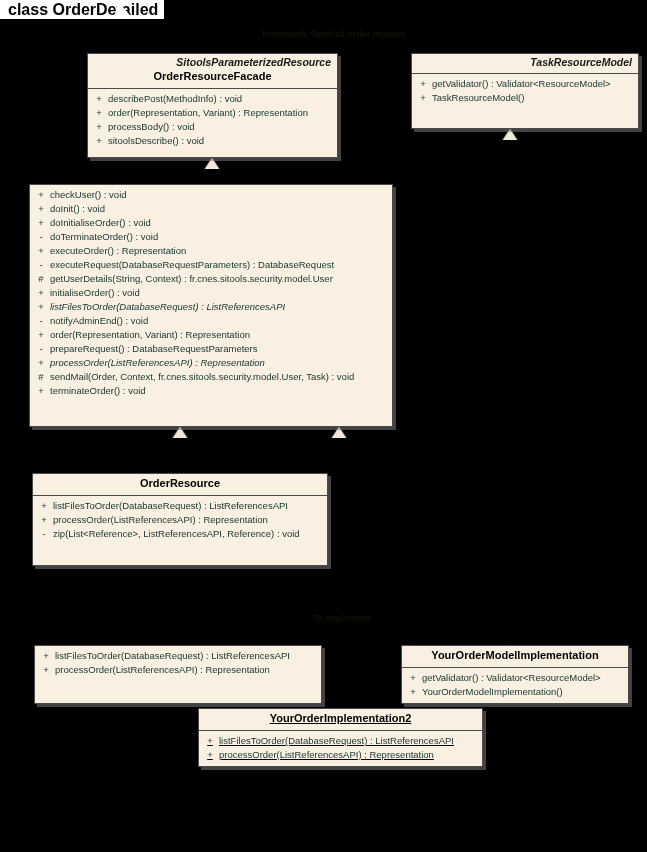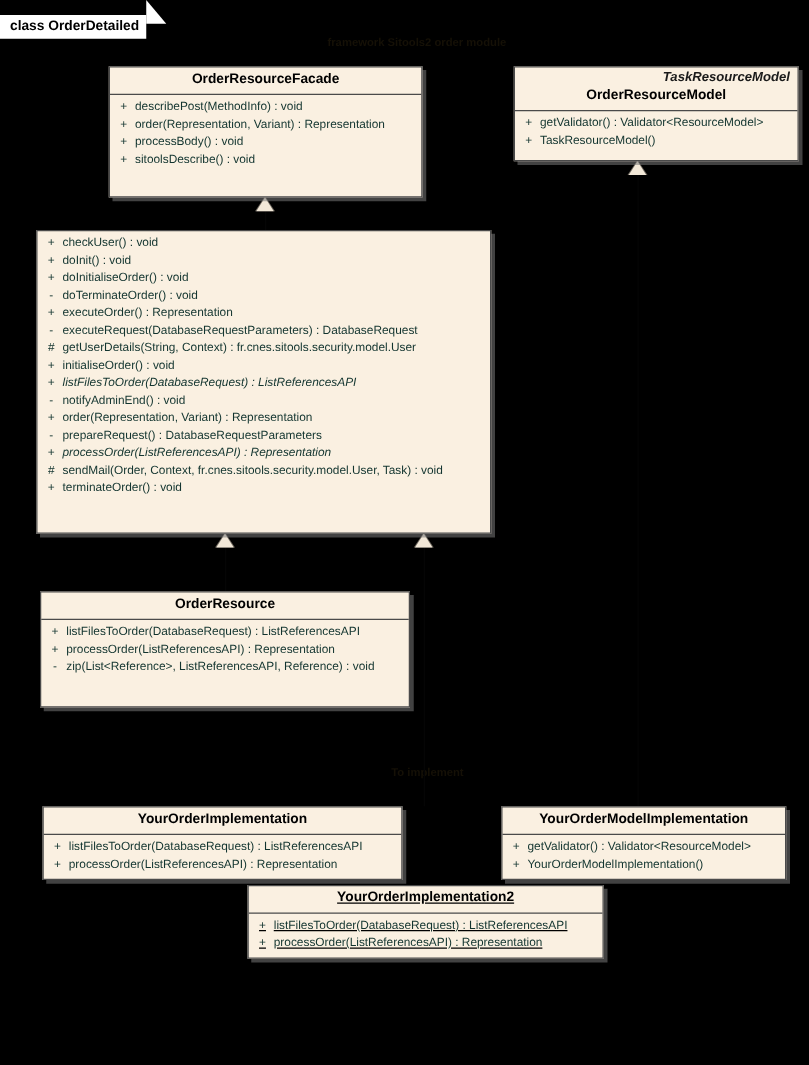--- a/index.html
+++ b/index.html
@@ -18,27 +18,26 @@
   }
 
   
   .diagram-tab {
     position: absolute;
     left: 0;
     top: 0;
     height: 19px;
     background: #ffffff;
     color: #000000;
-    font-size: 11px;
+    font-size: 16px;
     font-weight: bold;
     line-height: 19px;
     padding: 0 6px 0 8px;
     white-space: nowrap;
     z-index: 40;
-    margin-top: 12px;
   }
   .diagram-tab-corner {
     position: absolute;
     top: 0;
     height: 0;
     width: 0;
     border-style: solid;
     border-width: 19px 0 0 16px;
     border-color: transparent transparent transparent #ffffff;
     z-index: 40;
@@ -162,20 +161,21 @@
     <div class="conn-line" style="left: 339px; top: 438px; width: 1px; height: 207px;"></div>
     <div class="gen-arrow-outline" style="left: 331px; top: 426px;"></div>
     <div class="gen-arrow" style="left: 332px; top: 427px;"></div>
     <div class="conn-line" style="left: 510px; top: 140px; width: 1px; height: 505px;"></div>
     <div class="gen-arrow-outline" style="left: 502px; top: 128px;"></div>
     <div class="gen-arrow" style="left: 503px; top: 129px;"></div>
   </div>
 <div id="classes-layer">
     <div class="uml-class" style="left: 87px; top: 53px; width: 251px; height: 105px;">
       <div class="uml-header">
+        <div class="uml-stereotype">SitoolsParameterizedResource</div>
         <div class="uml-name">OrderResourceFacade</div>
       </div>
       <div class="uml-body">
         <div class="uml-feature">
           <span class="uml-vis">+</span>
           <span class="uml-sig">describePost(MethodInfo) : void</span>
         </div>
         <div class="uml-feature">
           <span class="uml-vis">+</span>
           <span class="uml-sig">order(Representation, Variant) : Representation</span>
@@ -186,21 +186,20 @@
         </div>
         <div class="uml-feature">
           <span class="uml-vis">+</span>
           <span class="uml-sig">sitoolsDescribe() : void</span>
         </div>
       </div>
     </div>
     <div class="uml-class" style="left: 411px; top: 53px; width: 228px; height: 76px;">
       <div class="uml-header">
         <div class="uml-stereotype">TaskResourceModel</div>
-        <div class="uml-name">OrderResourceModel</div>
       </div>
       <div class="uml-body">
         <div class="uml-feature">
           <span class="uml-vis">+</span>
           <span class="uml-sig">getValidator() : Validator&lt;ResourceModel&gt;</span>
         </div>
         <div class="uml-feature">
           <span class="uml-vis">+</span>
           <span class="uml-sig">TaskResourceModel()</span>
         </div>
@@ -283,23 +282,20 @@
           <span class="uml-vis">+</span>
           <span class="uml-sig">processOrder(ListReferencesAPI) : Representation</span>
         </div>
         <div class="uml-feature">
           <span class="uml-vis">-</span>
           <span class="uml-sig">zip(List&lt;Reference&gt;, ListReferencesAPI, Reference) : void</span>
         </div>
       </div>
     </div>
     <div class="uml-class" style="left: 34px; top: 645px; width: 288px; height: 59px;">
-      <div class="uml-header">
-        <div class="uml-name">YourOrderImplementation</div>
-      </div>
       <div class="uml-body">
         <div class="uml-feature">
           <span class="uml-vis">+</span>
           <span class="uml-sig">listFilesToOrder(DatabaseRequest) : ListReferencesAPI</span>
         </div>
         <div class="uml-feature">
           <span class="uml-vis">+</span>
           <span class="uml-sig">processOrder(ListReferencesAPI) : Representation</span>
         </div>
       </div>

